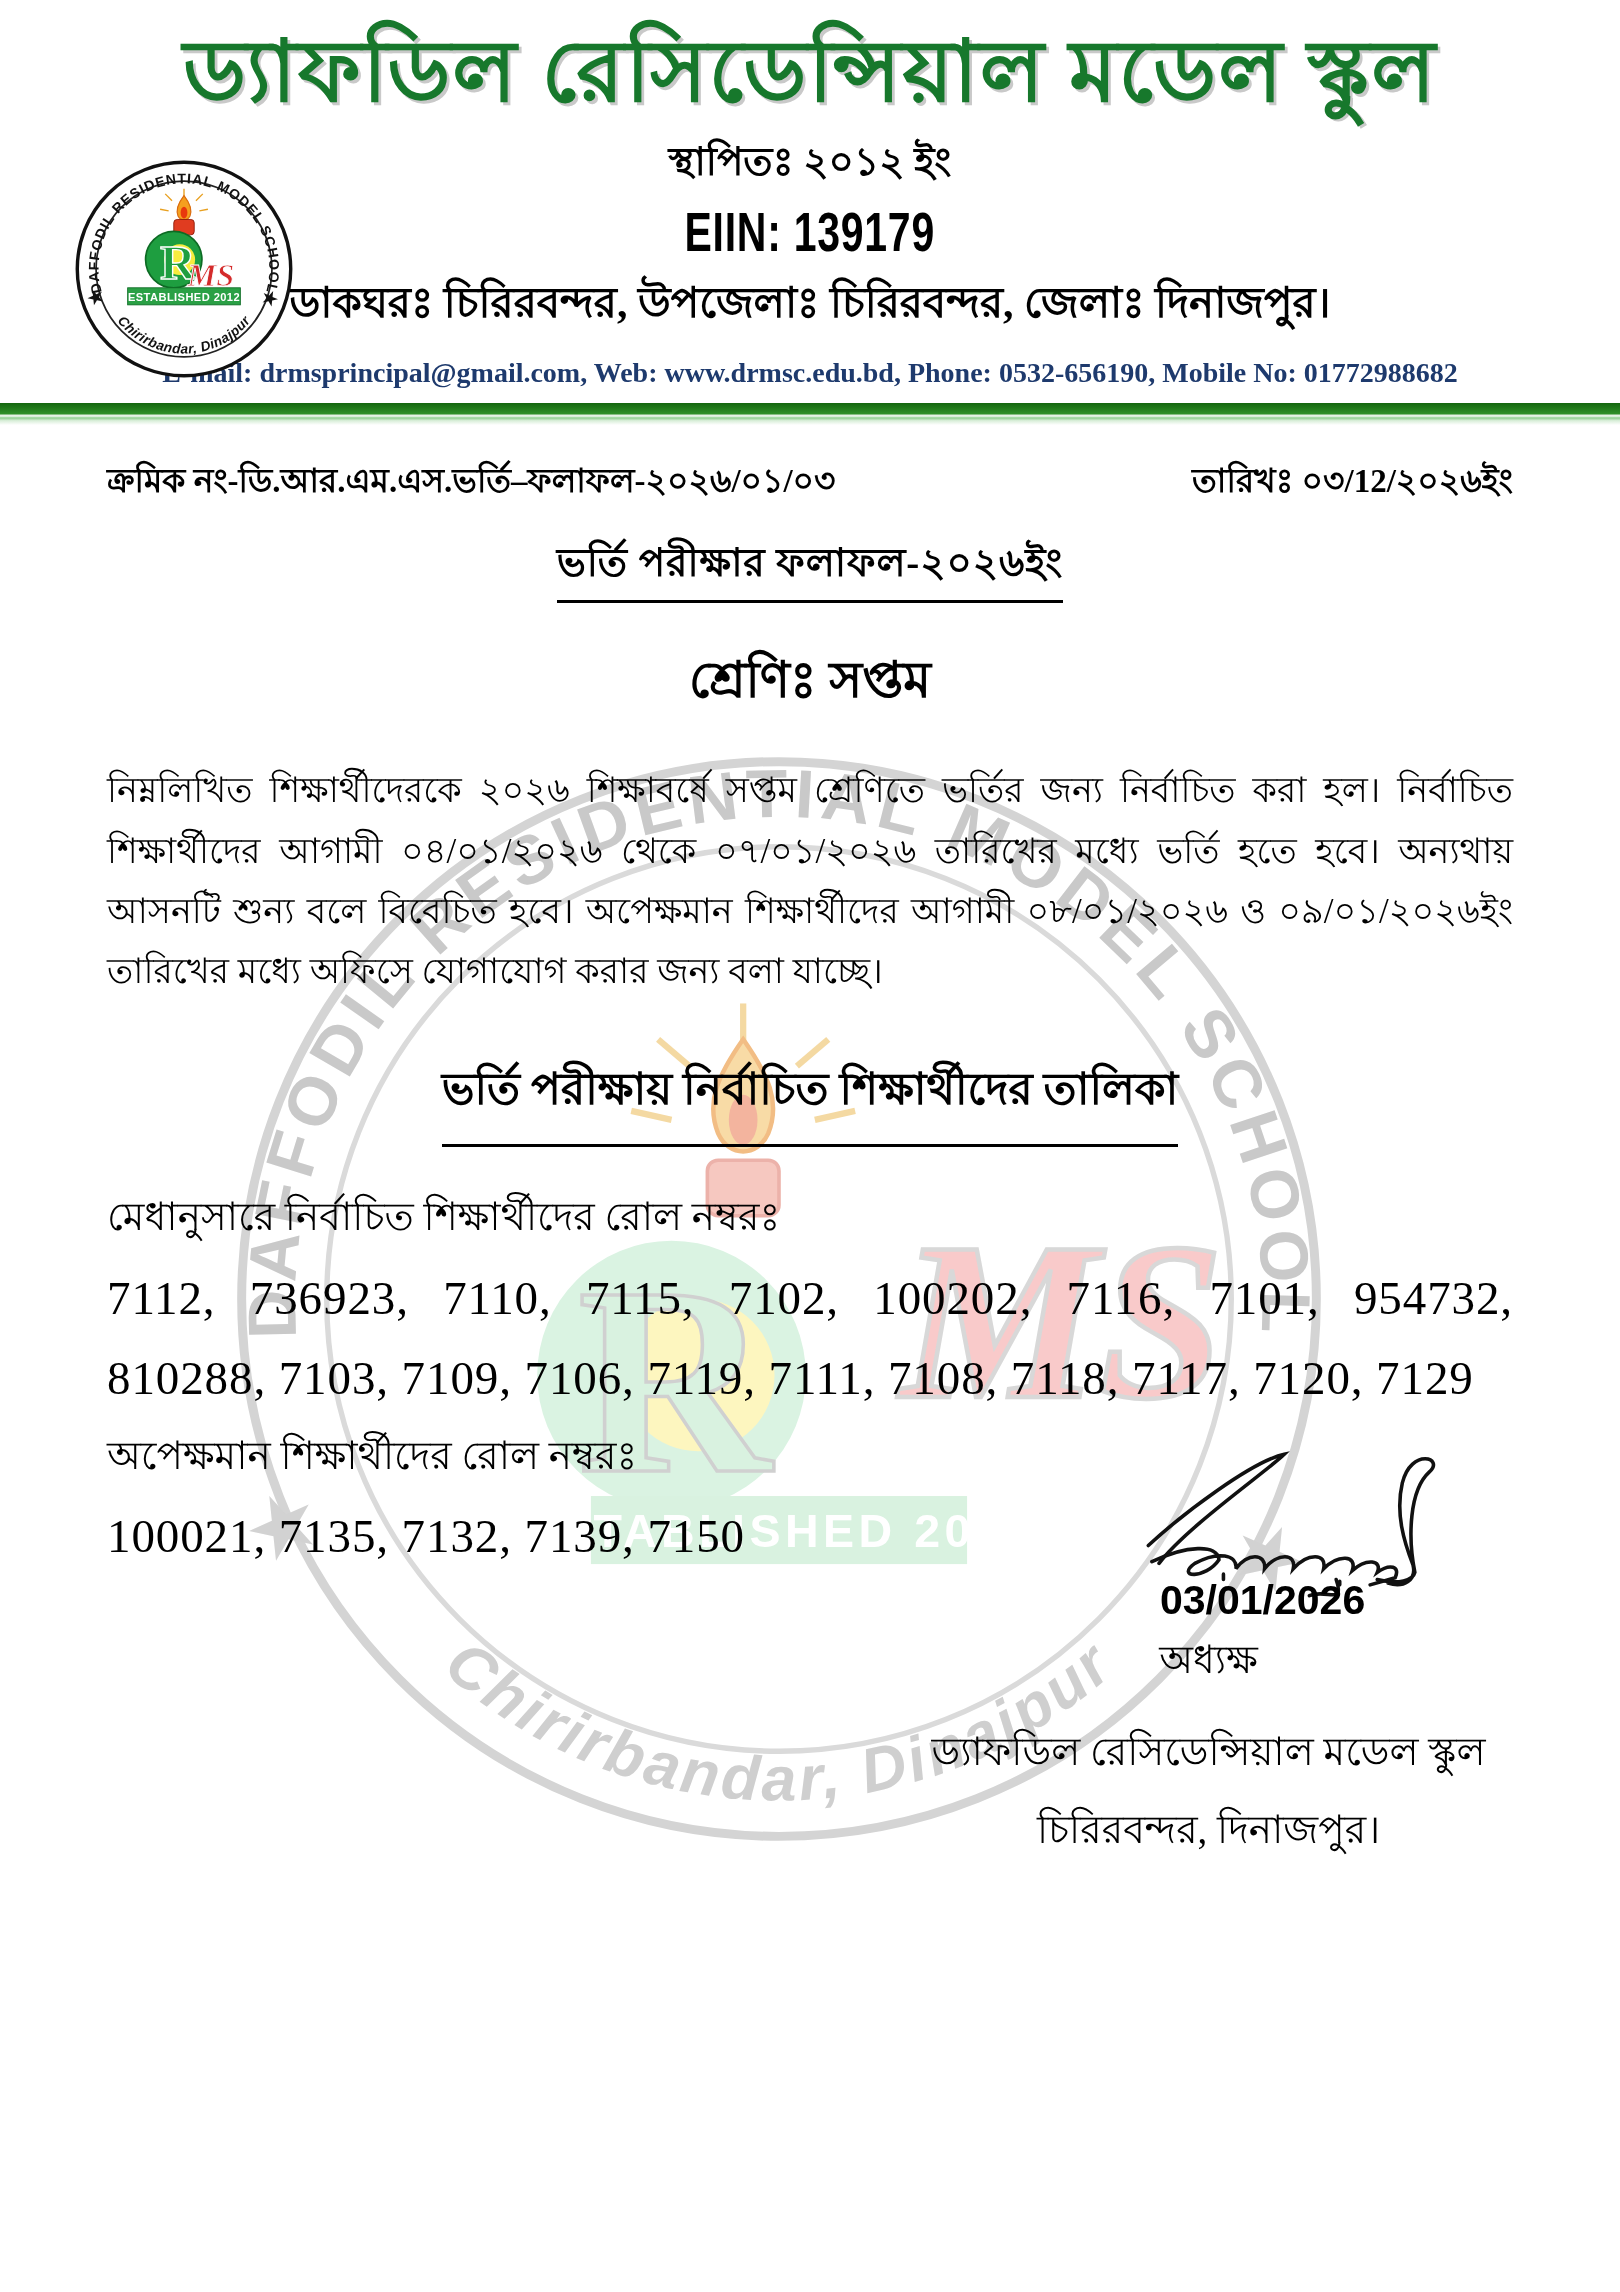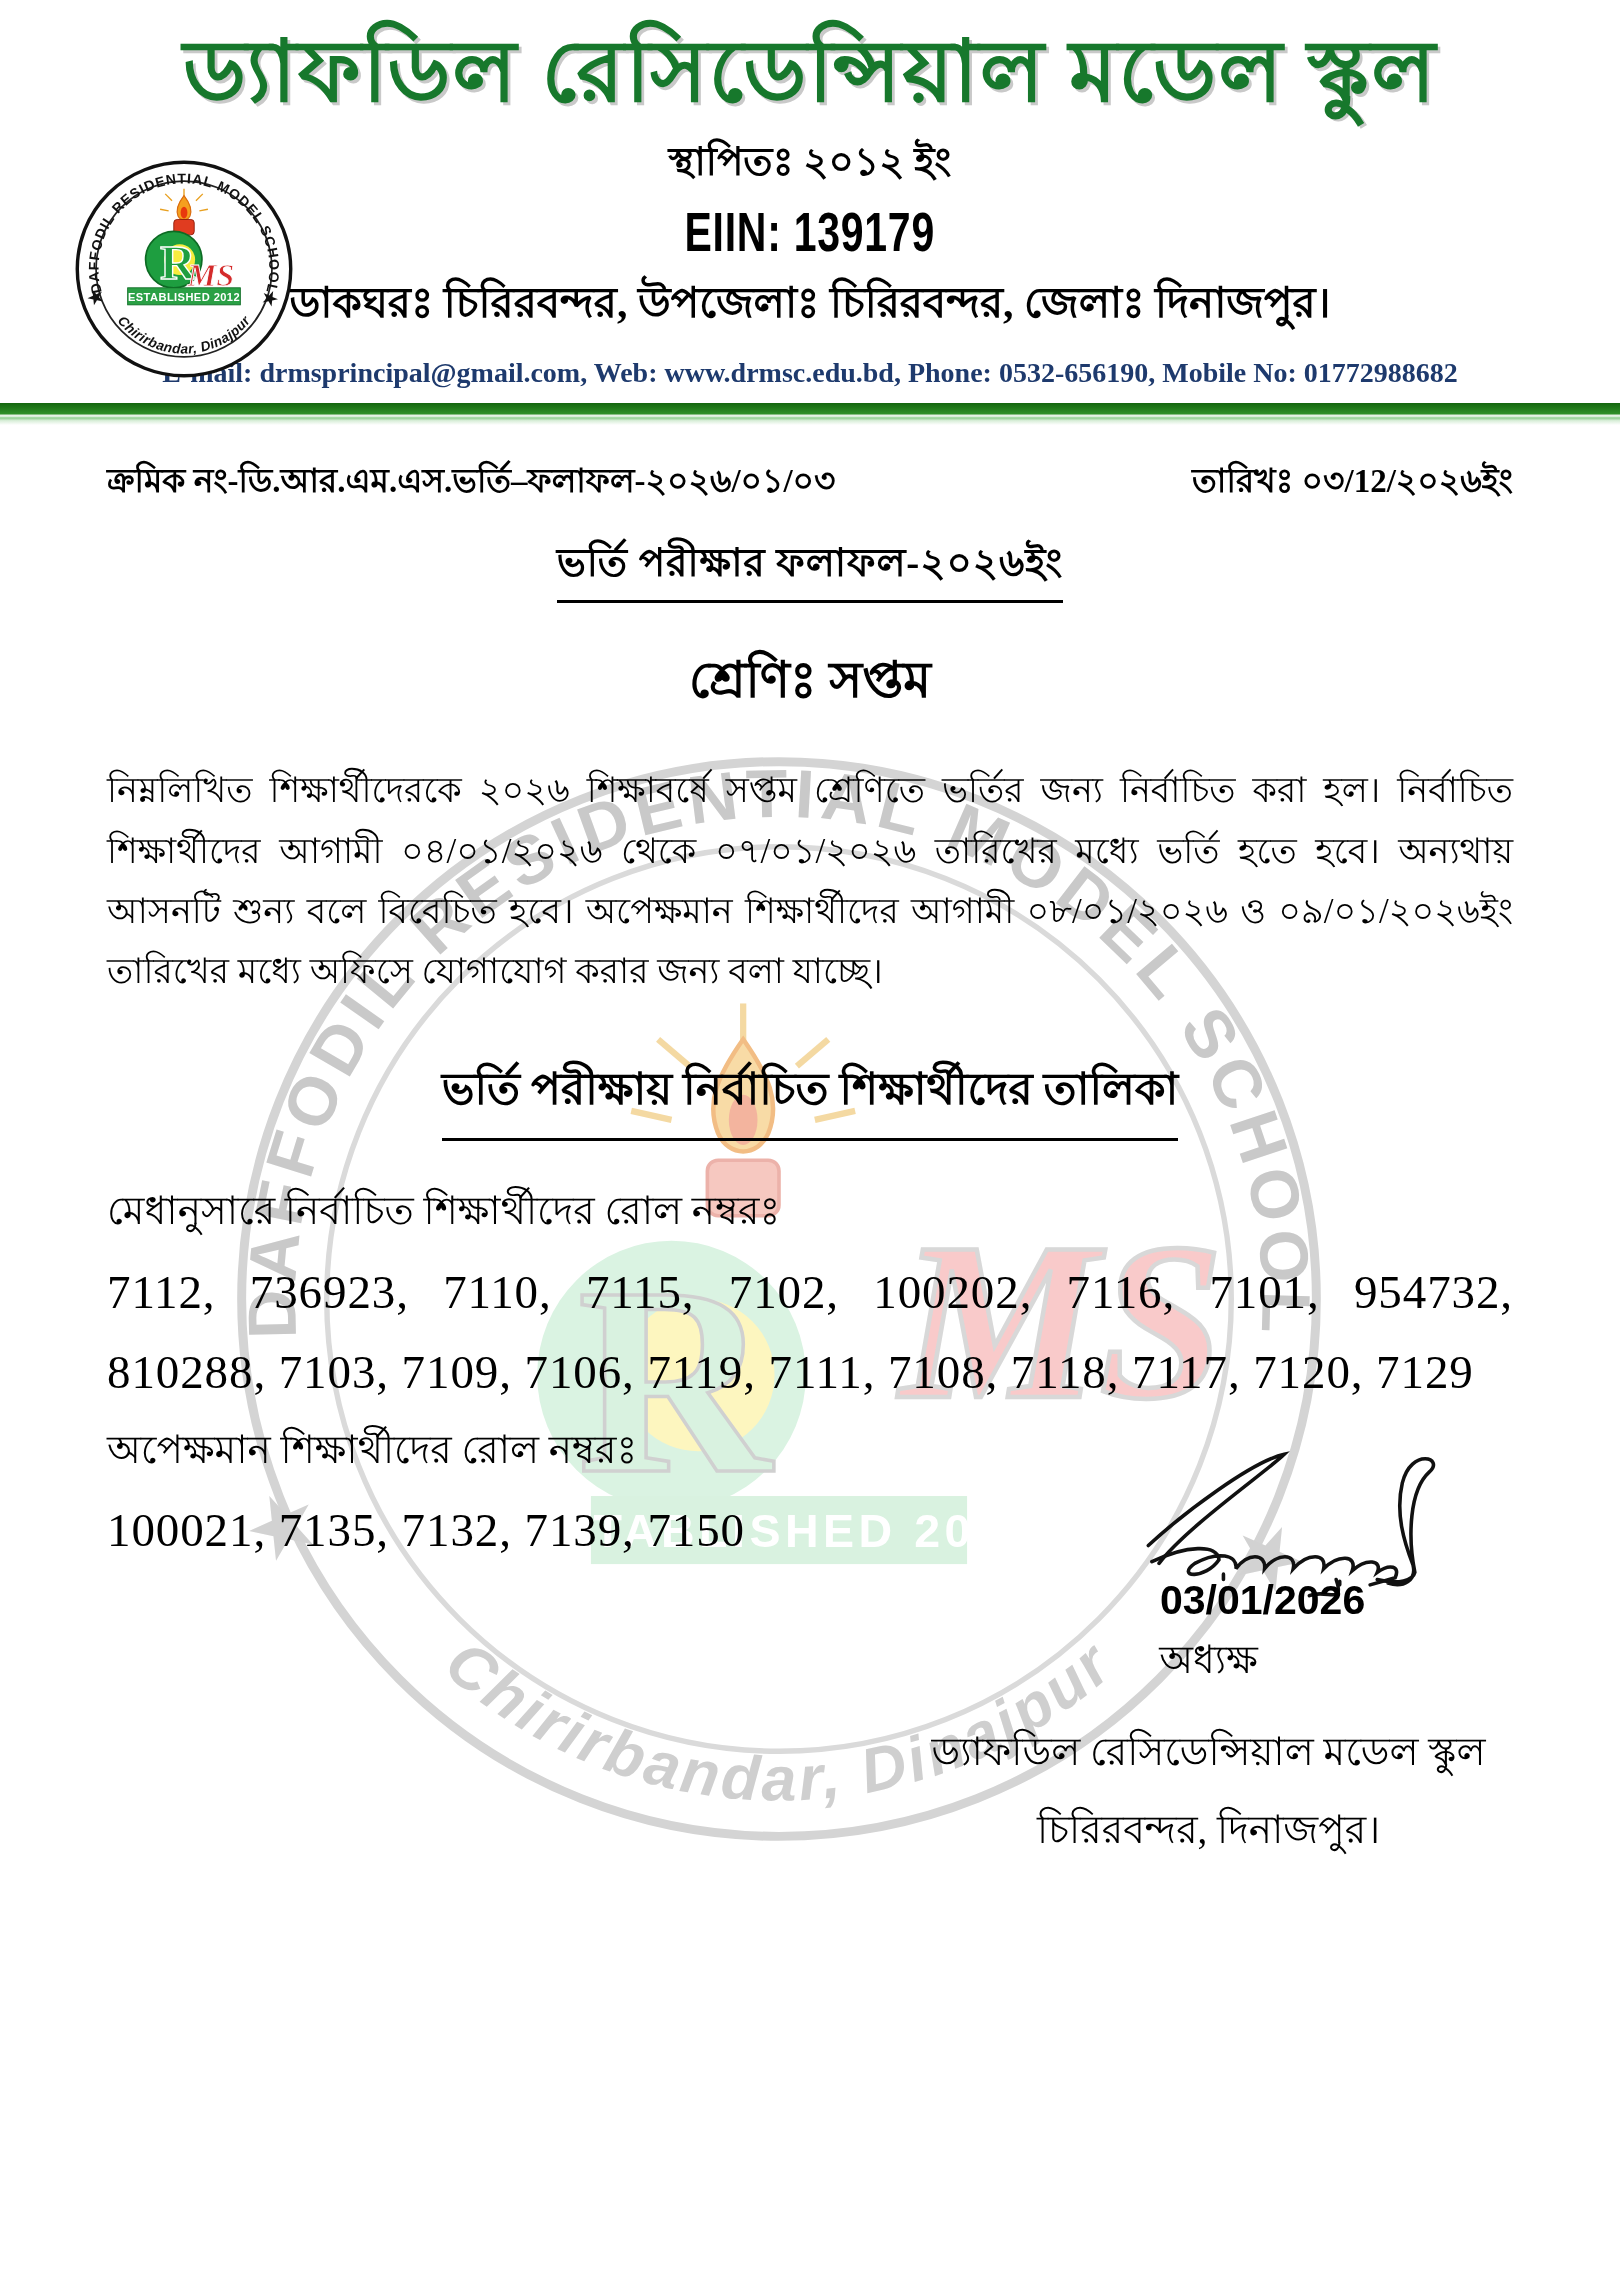--- a/index.html
+++ b/index.html
@@ -28,21 +28,21 @@
   
   .title-wrap{text-align:center;margin-top:21.5px;}
   .doc-title{display:inline-block;font-size:39px;font-weight:700;
              border-bottom:3.6px solid #000;padding-bottom:3px;letter-spacing:0.9px;}
   .class-line{text-align:center;font-size:50px;font-weight:700;margin-top:39px;}
 
   
   .body-text{margin:36px 107px 0 107px;font-size:35px;line-height:1.72;text-align:justify;}
   .list-heading-wrap{text-align:center;margin-top:54px;}
   .list-heading{display:inline-block;font-size:44px;font-weight:700;
-                border-bottom:3.6px solid #000;padding-bottom:9px;}
+                border-bottom:3.6px solid #000;padding-bottom:15px;}
   .roll-label{margin:39px 107px 0 107px;font-size:39px;}
   .roll-line{margin:12.5px 107px 0 107px;font-size:47px;font-family:"Liberation Serif",serif;
              letter-spacing:0.9px;line-height:1.45;}
   .justify-full{text-align:justify;text-align-last:justify;}
   .waiting-label{margin:12.5px 107px 0 107px;font-size:39px;}
 
   
   .watermark{position:absolute;left:170px;top:690px;width:1218px;height:1218px;z-index:0;}
 
   

